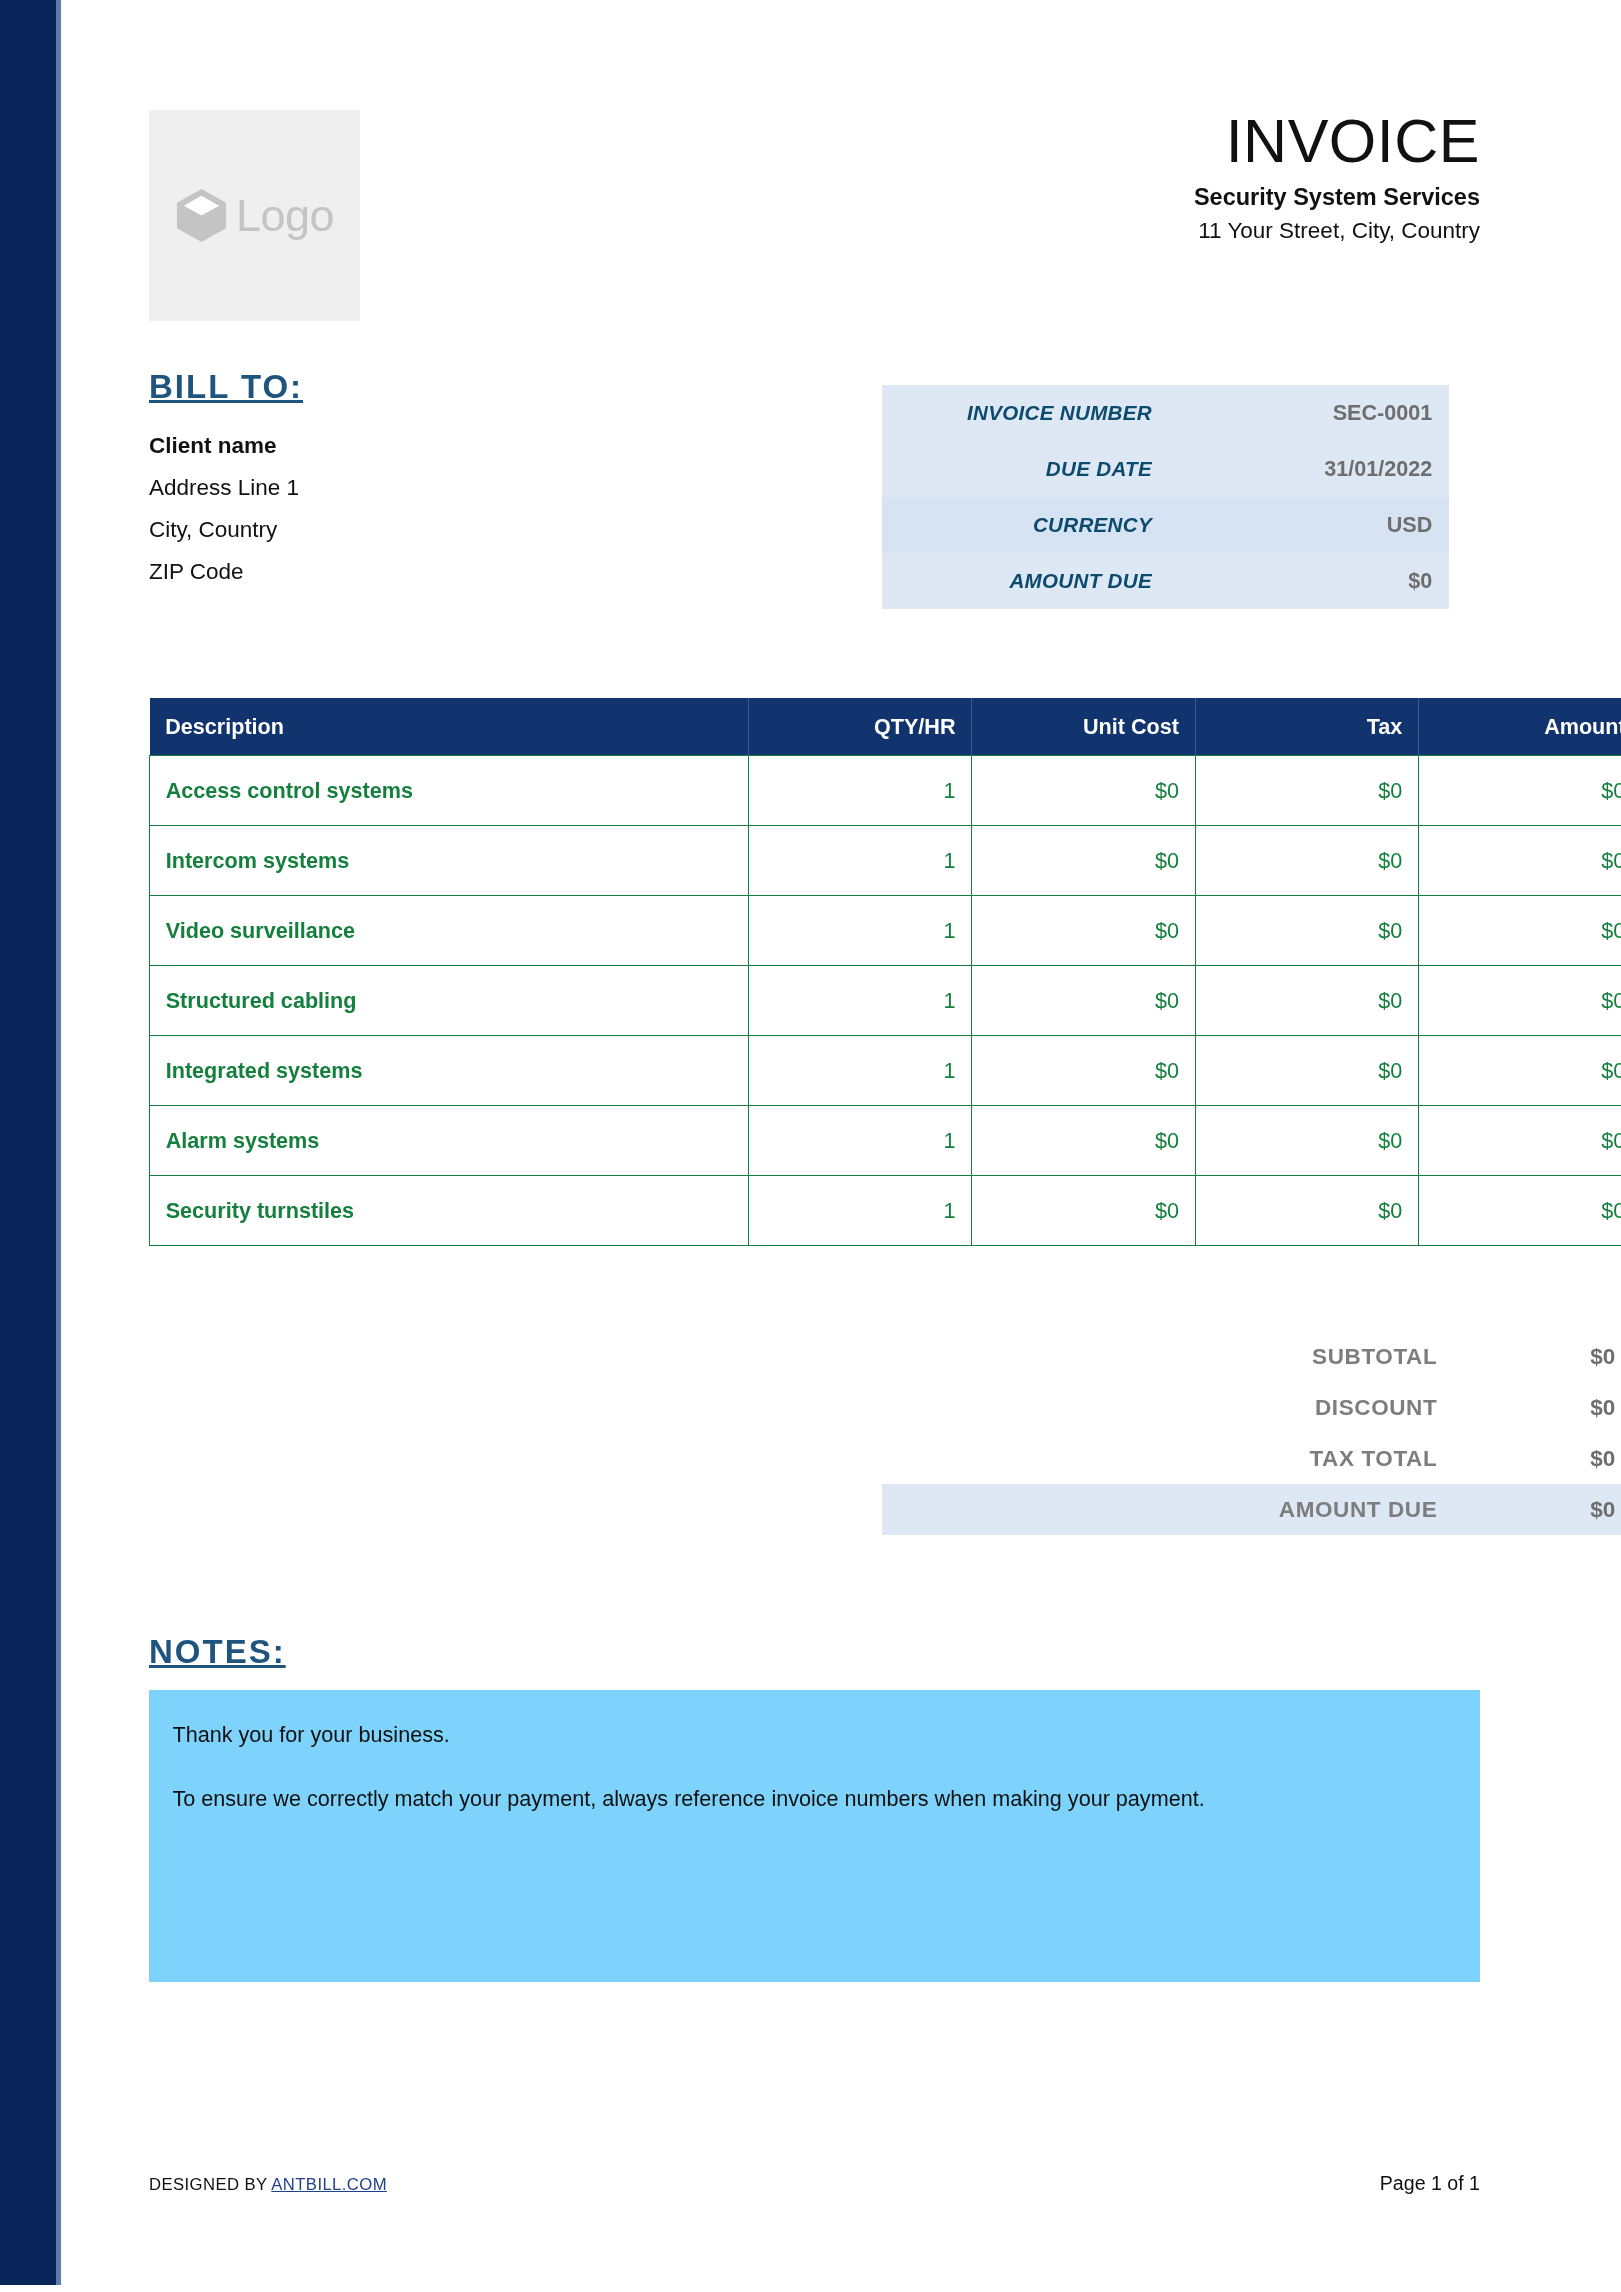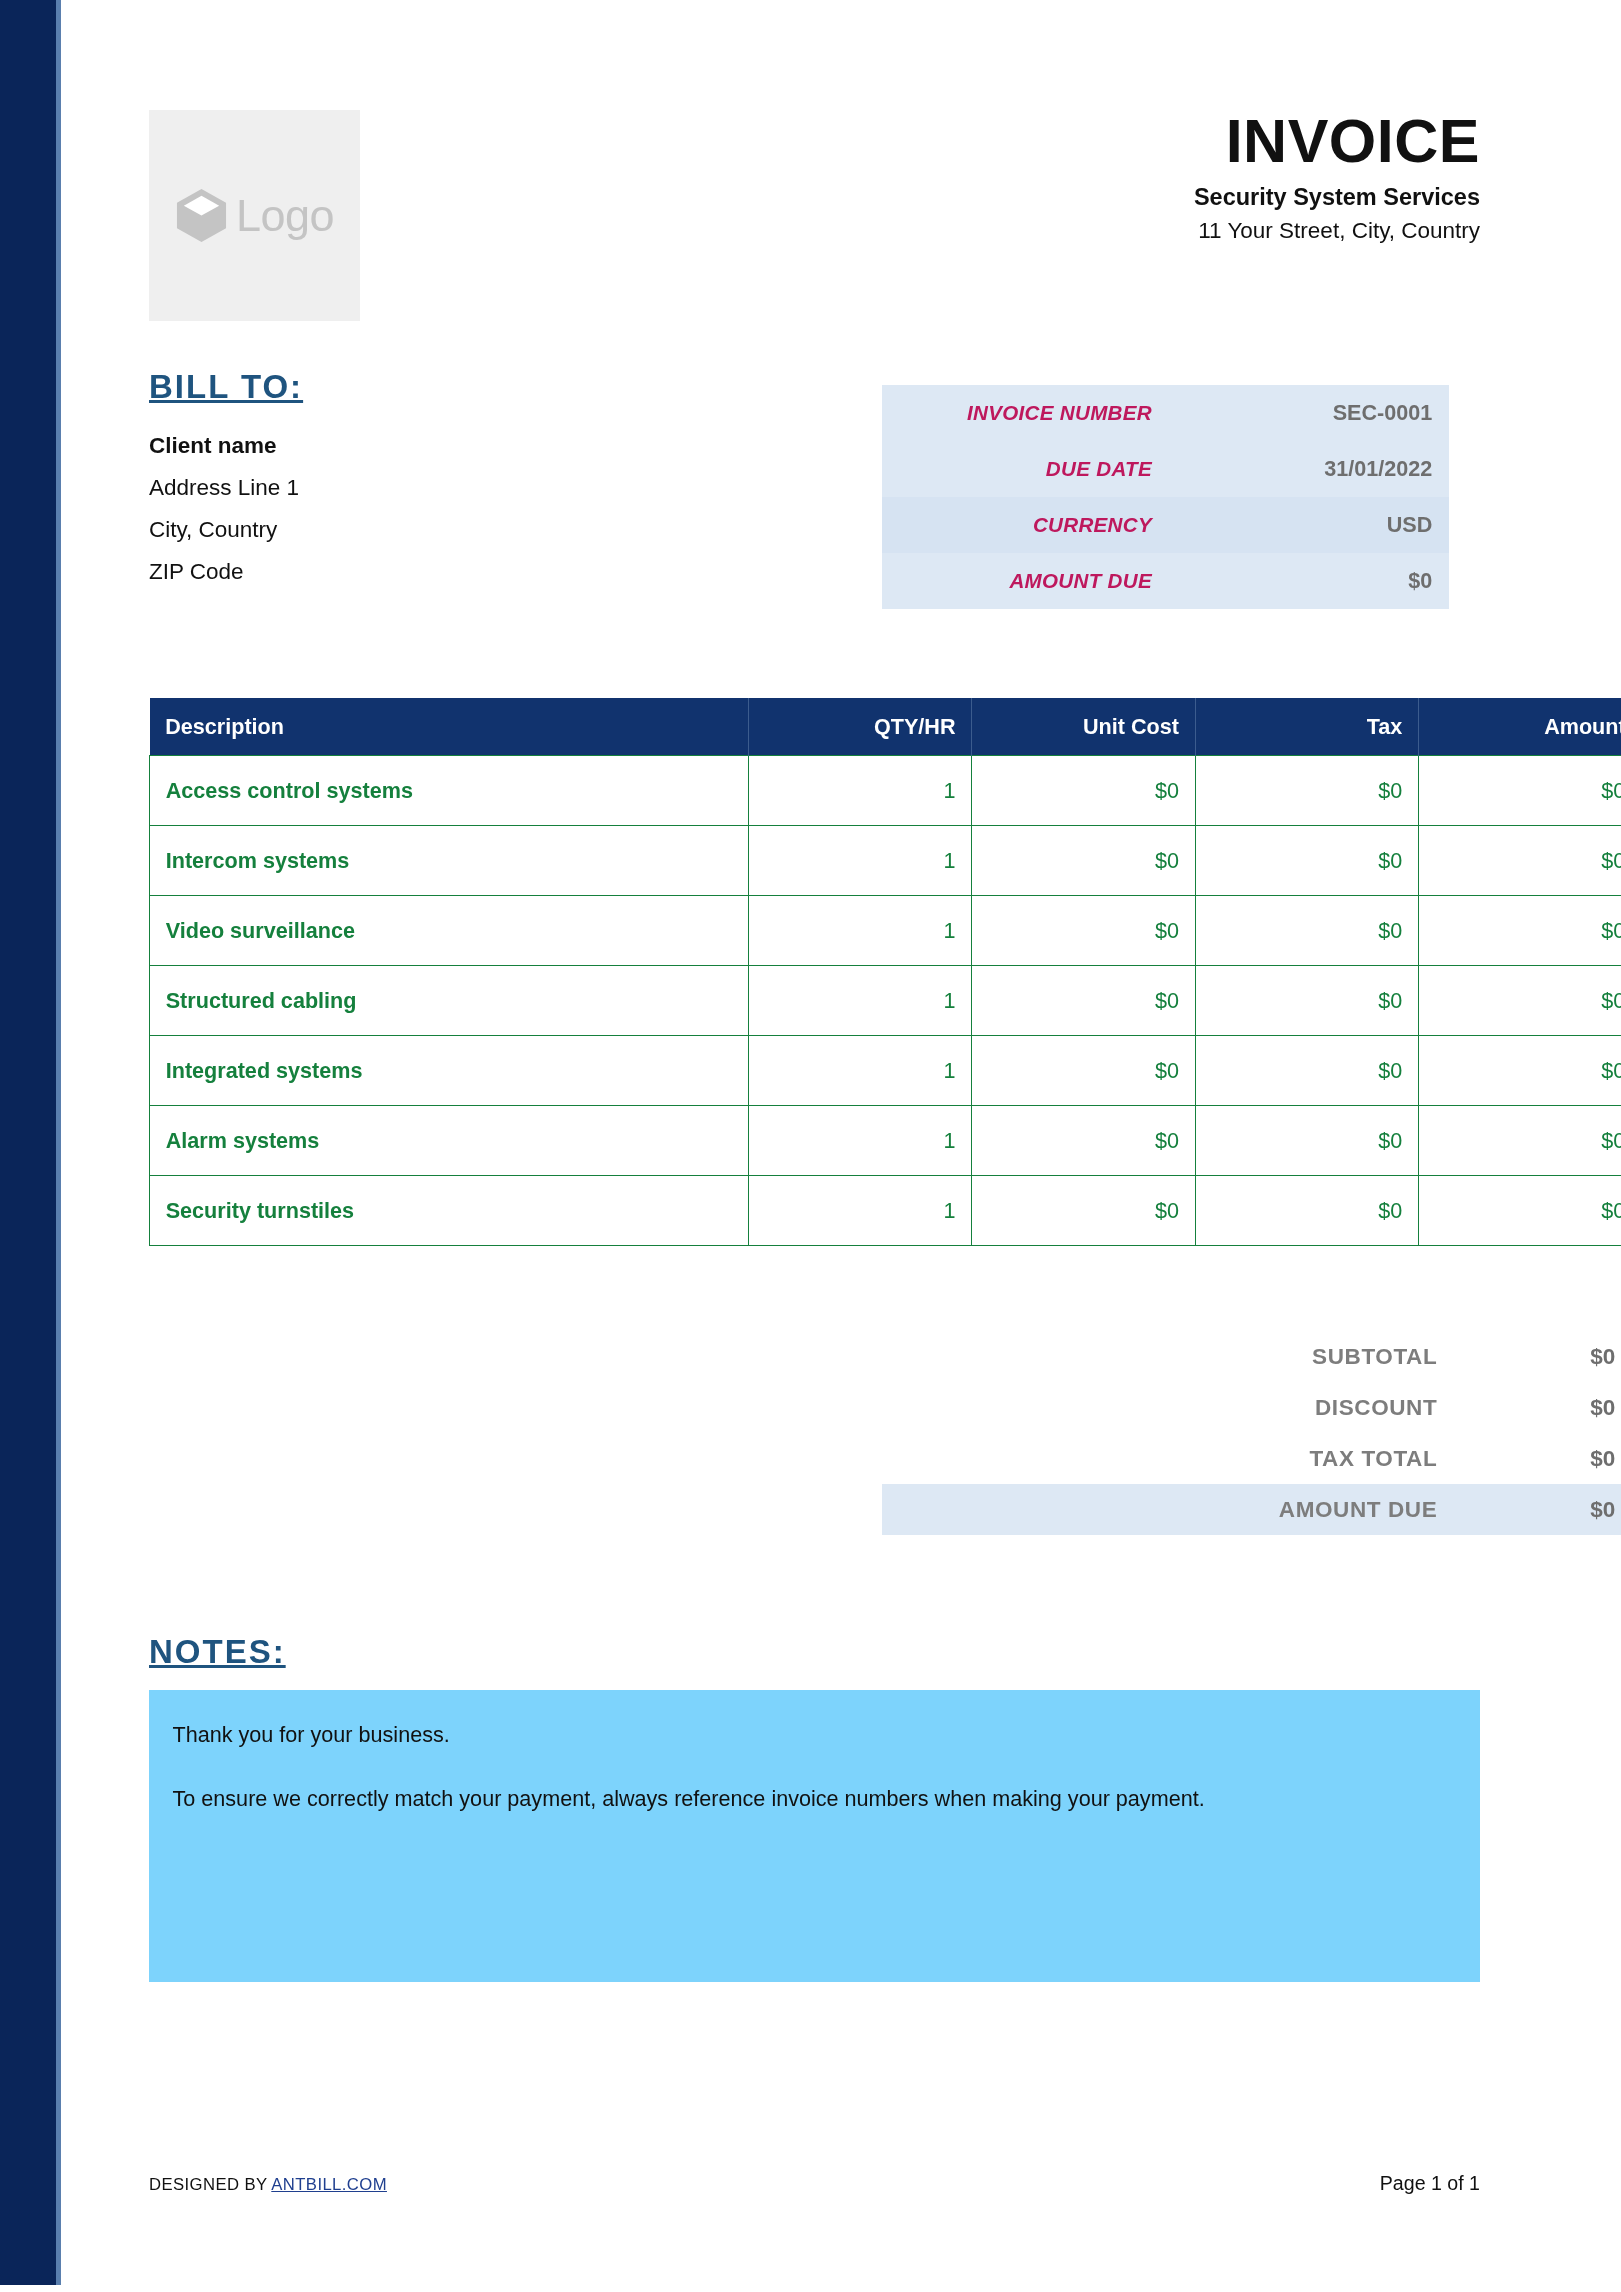--- a/index.html
+++ b/index.html
@@ -81,21 +81,21 @@
   }
   .header-right {
     position: absolute;
     right: 0;
     top: 0;
     text-align: right;
     width: 882px;
   }
   .invoice-title {
     font-size: 61px;
-    font-weight: 700;
+    font-weight: 400;
     letter-spacing: 0.5px;
     line-height: 1.02;
     color: #111111;
     margin: 0;
   }
   .company-name {
     font-size: 23.5px;
     font-weight: bold;
     margin-top: 11.8px;
     color: #111111;
@@ -143,21 +143,21 @@
     height: 56px;
     align-items: center;
   }
   .info-row.shade { background: #d6e3f2; }
   .info-label {
     flex: 0 0 270px;
     text-align: right;
     font-size: 20.6px;
     font-style: italic;
     font-weight: bold;
-    color: #be185d;
+    color: #0c4a6e;
     padding-right: 17.6px;
     letter-spacing: 0.3px;
   }
   .info-value {
     flex: 1;
     text-align: right;
     font-size: 21.6px;
     font-weight: bold;
     color: #6e6e6e;
     padding-right: 16.7px;

